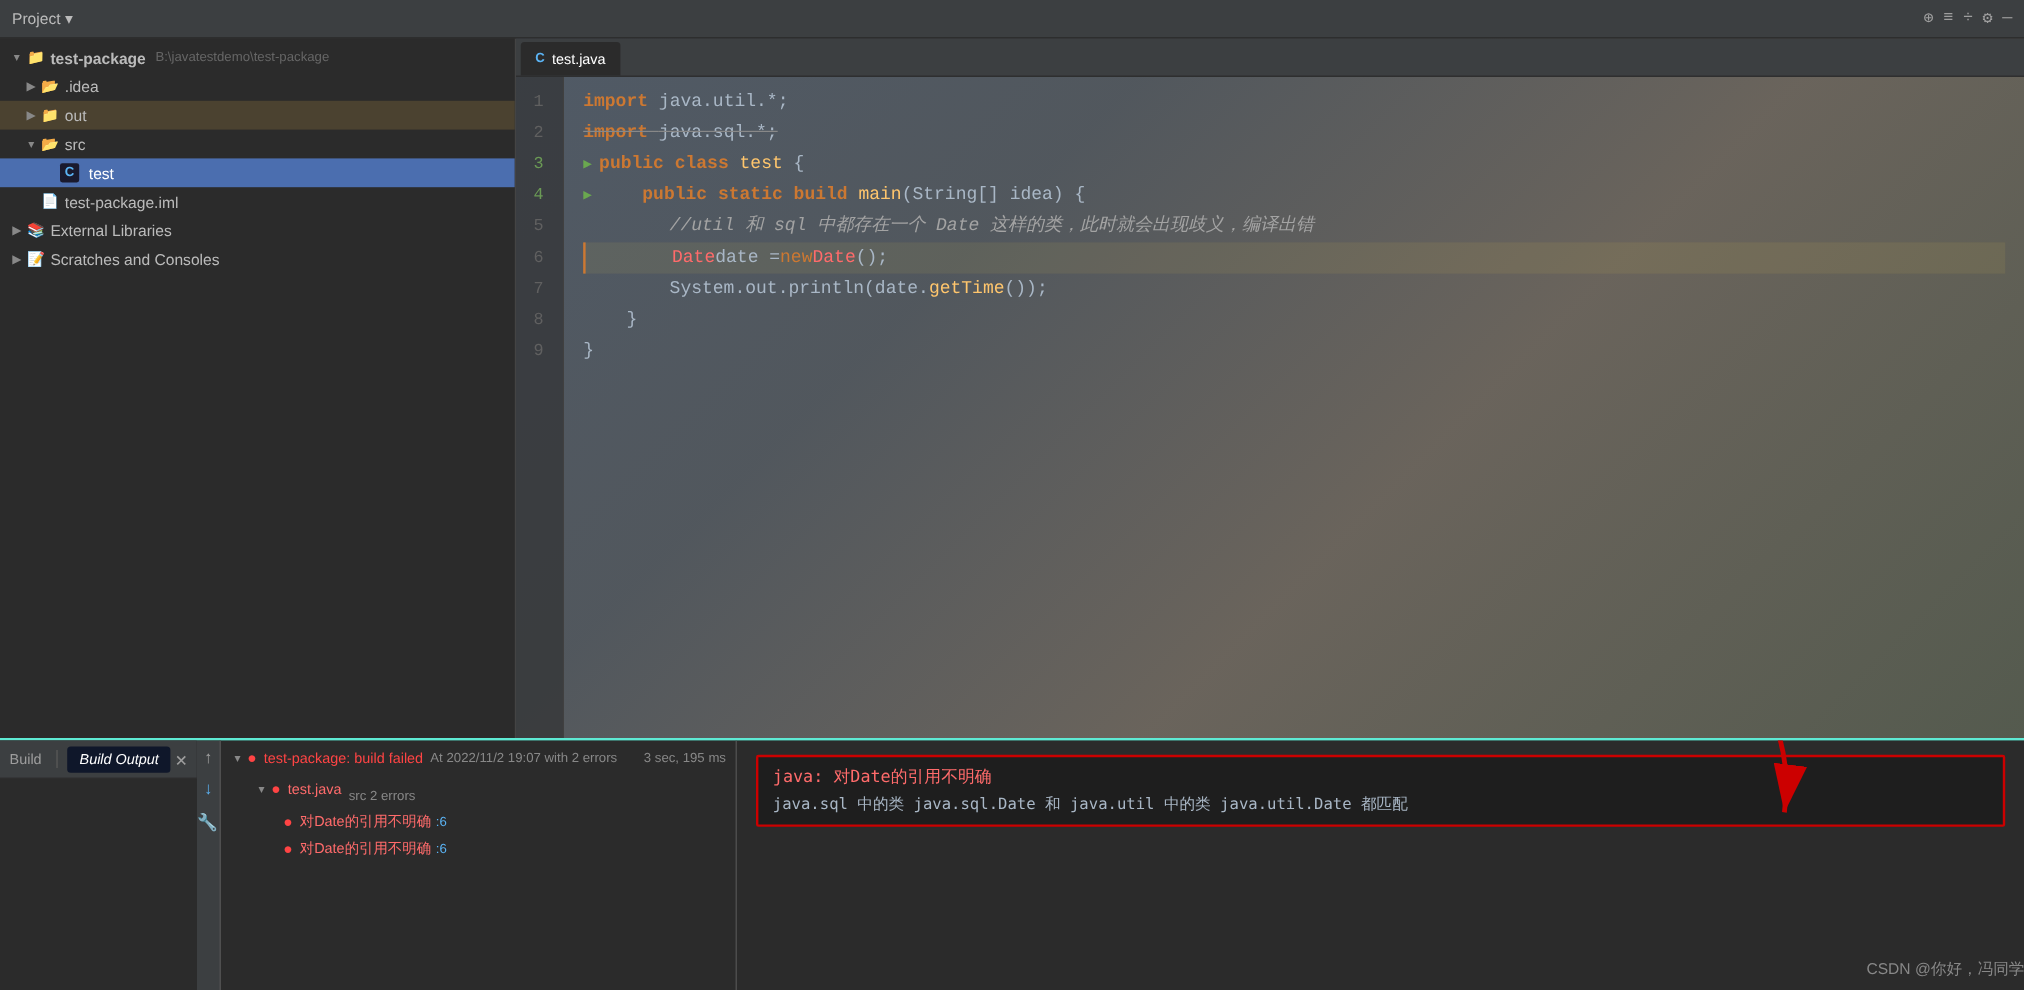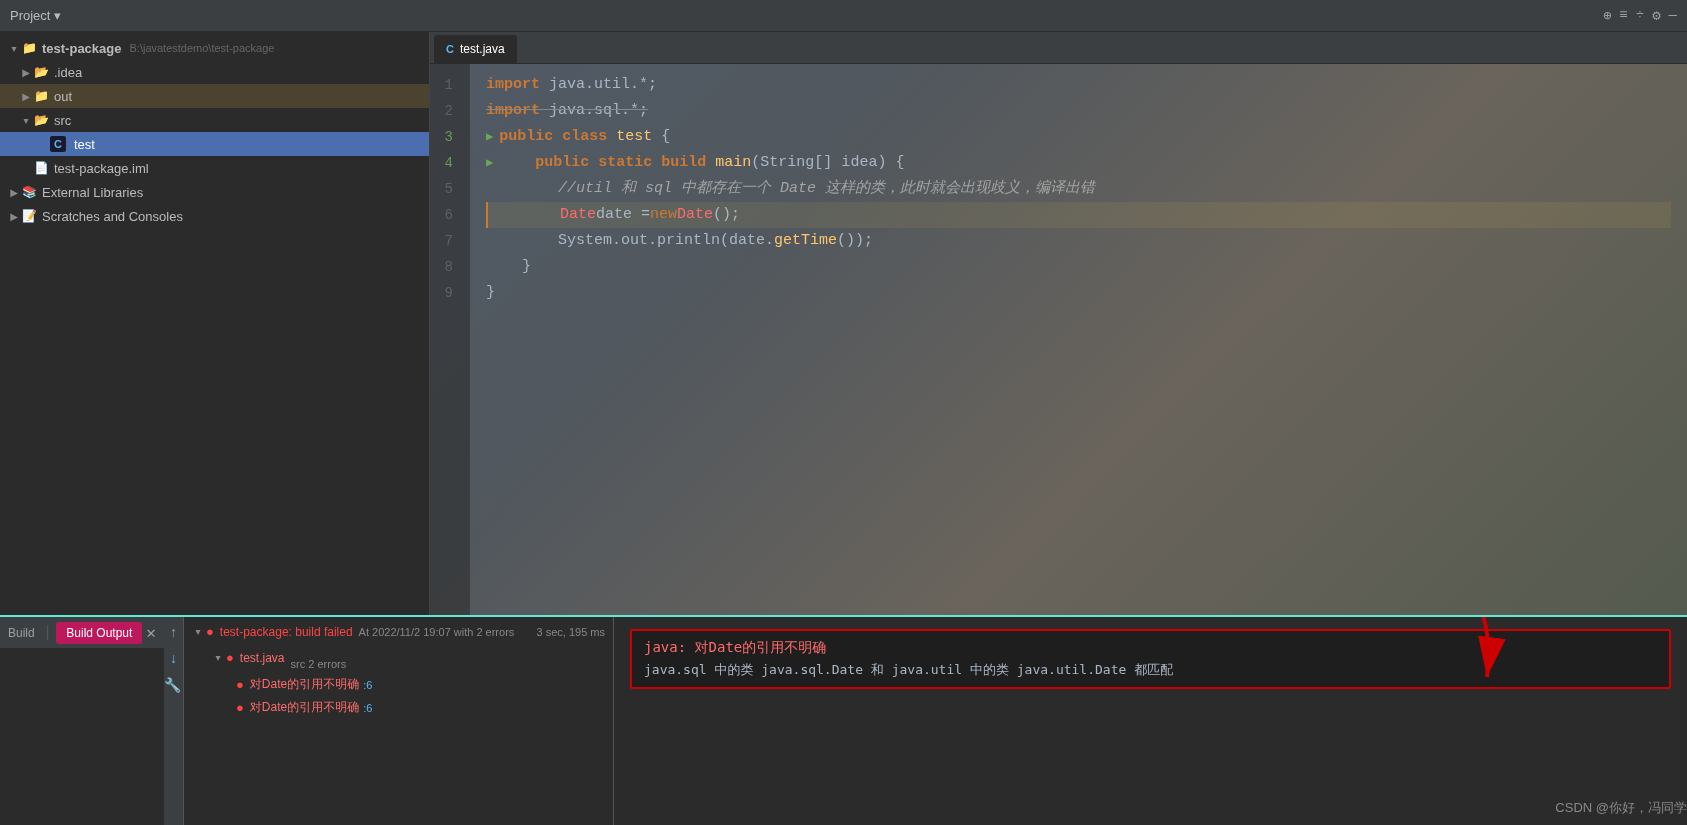--- a/index.html
+++ b/index.html
@@ -258,21 +258,22 @@
     .bottom-tab {
       padding: 4px 10px;
       color: #9e9e9e;
       font-size: 12px;
       font-family: sans-serif;
       cursor: pointer;
       border-radius: 3px;
     }
     .bottom-tab.active {
       color: #ffffff;
-      background: #be185d;
+      background: #0f172a;
+      font-style: italic;
     }
 
     .bottom-content {
       flex: 1;
       display: flex;
       overflow: hidden;
     }
 
     .build-left {
       width: 430px;

